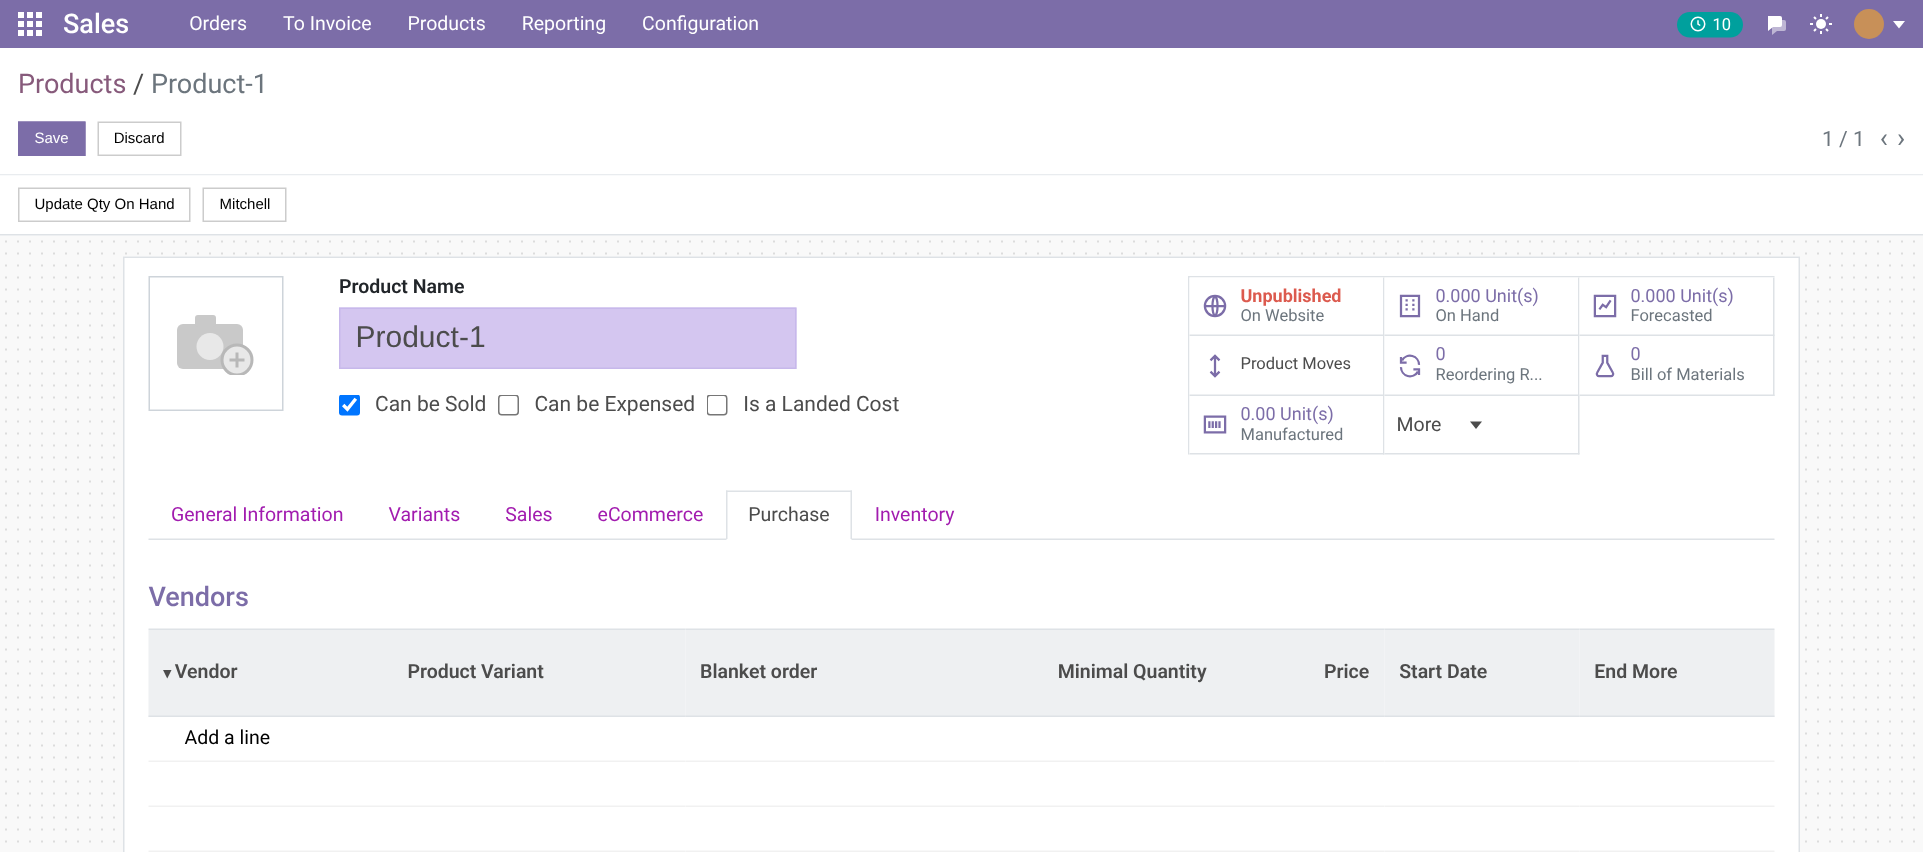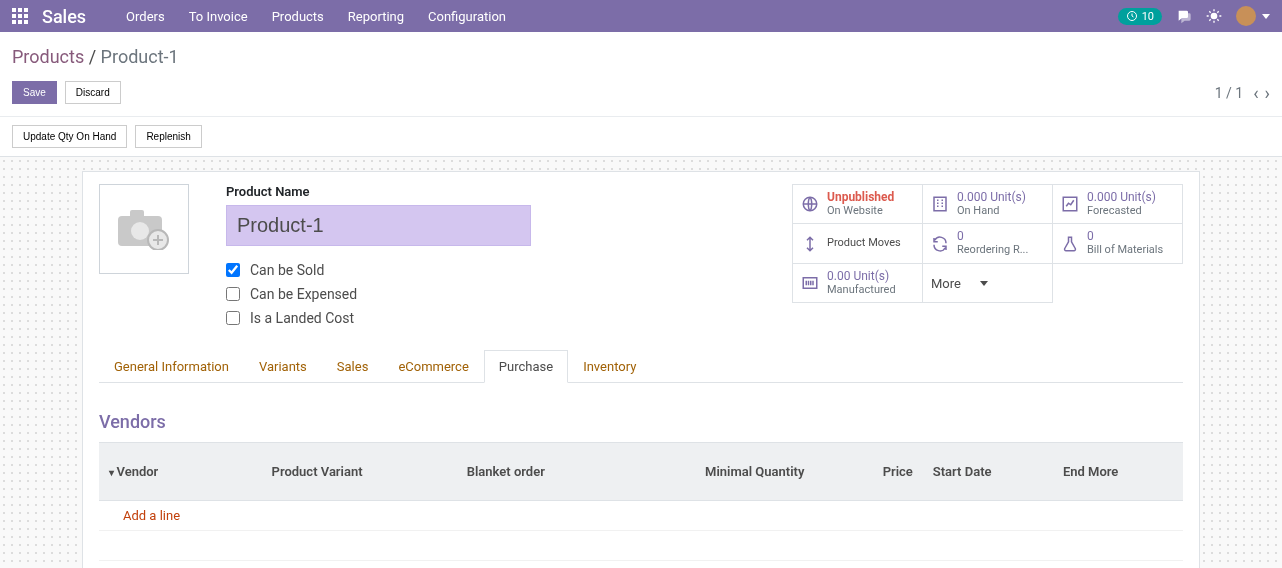--- a/index.html
+++ b/index.html
@@ -28,41 +28,41 @@
 .pager-nav { display: flex; gap: 6px; }
 .pager-nav span { cursor: pointer; font-size: 18px; color: #6c757d; }
 .subbar { background: #fff; border-bottom: 1px solid #dee2e6; padding: 8px 12px; display: flex; gap: 8px; }
 .page-outer { background-image: radial-gradient(circle, #dcdcdc 1px, transparent 1px); background-size: 8px 8px; padding: 14px 0; display: flex; justify-content: center; }
 .sheet { background: #fff; border: 1px solid #dee2e6; width: 1118px; padding: 12px 16px 24px 16px; }
 .sheet-top { display: flex; align-items: flex-start; gap: 14px; }
 .imgbox { width: 90px; height: 90px; border: 1px solid #ced4da; display: flex; align-items: center; justify-content: center; color: #bbb; }
 .prodform { flex: 1; margin-left: 23px; }
 .label { font-size: 13px; color: #212529; font-weight: 600; margin-bottom: 6px; display: block; }
 .prodname { width: 305px; background: #d4c6f0; border: 1px solid #c7b8eb; padding: 8px 10px; font-size: 20px; color: #4c4c4c; margin-bottom: 10px; }
-.checks { display: flex; flex-direction: column; gap: 8px; margin-top: 6px; }
+.checks { display: flex; flex-direction: row; gap: 8px; margin-top: 6px; }
 .chk { display: flex; align-items: center; gap: 10px; font-size: 14px; color: #4c4c4c; }
 .chk input { width: 14px; height: 14px; }
 .statgrid { display: grid; grid-template-columns: 130px 130px 130px; border-top: 1px solid #dee2e6; border-left: 1px solid #dee2e6; }
 .statbox { border-right: 1px solid #dee2e6; border-bottom: 1px solid #dee2e6; padding: 6px 8px; display: flex; align-items: center; gap: 8px; min-height: 38px; background: #fff; cursor: pointer; }
 .statbox.more { justify-content: flex-start; color: #4c4c4c; align-items: center; }
 .stat-ico { width: 18px; height: 18px; color: #7c6da8; flex-shrink: 0; }
 .stat-txt { display: flex; flex-direction: column; line-height: 1.15; font-size: 12px; }
 .stat-val { color: #7c6da8; font-weight: 400; font-size: 12px; }
 .stat-lbl { color: #6c757d; font-size: 11px; }
 .stat-red { color: #dc5a4e; font-weight: 700; }
 .tabs { display: flex; margin-top: 24px; border-bottom: 1px solid #dee2e6; }
-.tab { padding: 8px 14px; color: #a16207; cursor: pointer; font-size: 13px; border: 1px solid transparent; border-bottom: none; }
+.tab { padding: 8px 14px; color: #a21caf; cursor: pointer; font-size: 13px; border: 1px solid transparent; border-bottom: none; }
 .tab.active { color: #4c4c4c; border-color: #dee2e6; border-bottom: 1px solid #fff; margin-bottom: -1px; background: #fff; }
 h2.section { color: #7c6da8; font-size: 18px; font-weight: 500; margin: 28px 0 10px 0; }
 .vtable { width: 100%; border-collapse: collapse; }
 .vtable th { background: #eef0f2; border-top: 1px solid #dee2e6; border-bottom: 1px solid #dee2e6; text-align: left; padding: 21px 10px; font-weight: 600; font-size: 13px; color: #4c4c4c; }
 .vtable th.right { text-align: right; }
 .vtable th.sortcol::before { content: "▾ "; font-size: 10px; }
 .vtable td { padding: 7px 10px; border-bottom: 1px solid #f1f1f1; }
-.addline { color: #c2410c; cursor: pointer; }
+.addline { color: #000000; cursor: pointer; }
 svg { display: block; }
 </style>
 </head>
 <body>
 
 <div class="topnav">
   <div class="apps-icon">
       <span></span>
       <span></span>
       <span></span>
@@ -122,21 +122,21 @@
       <div class="pager-nav">
         <span>‹</span>
         <span>›</span>
       </div>
     </div>
   </div>
 </div>
 
 <div class="subbar">
   <button class="btn">Update Qty On Hand</button>
-  <button class="btn">Replenish</button>
+  <button class="btn">Mitchell</button>
 </div>
 
 <div class="page-outer">
   <div class="sheet">
     <div class="sheet-top">
       <div class="imgbox">
         <svg width="56" height="42" viewBox="0 0 56 42" fill="none">
           <rect x="2" y="8" width="44" height="30" rx="4" fill="#c9c9c9"></rect>
           <rect x="14" y="2" width="14" height="8" rx="2" fill="#c9c9c9"></rect>
           <circle cx="24" cy="23" r="9" fill="#e8e8e8"></circle>

